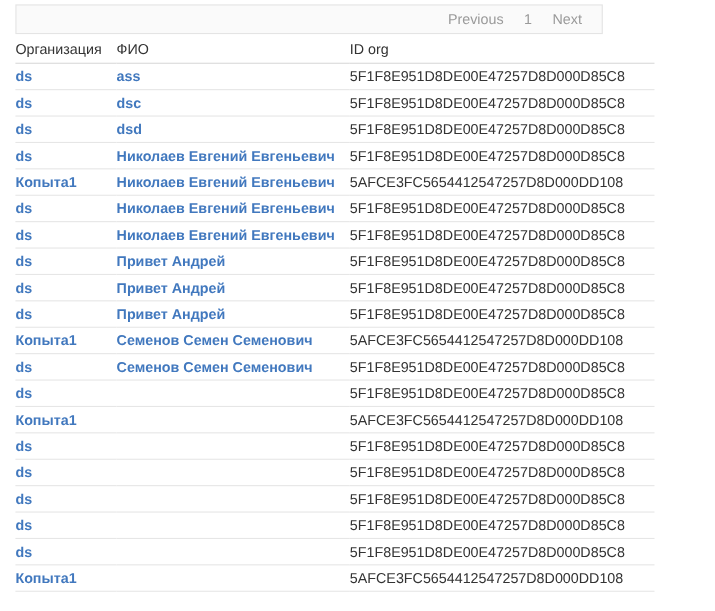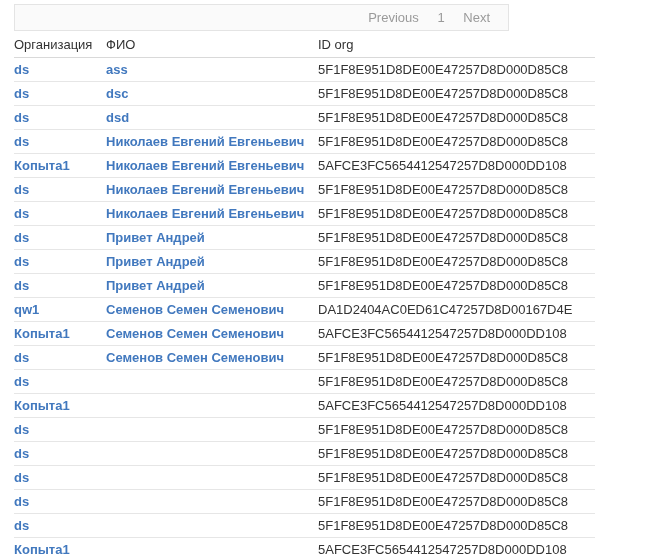--- a/index.html
+++ b/index.html
@@ -15,21 +15,21 @@
   *{box-sizing:border-box;}
   html,body{margin:0;padding:0;}
   body{
     width:650px;height:555px;overflow:hidden;background:#ffffff;
     font-family:"Liberation Sans", sans-serif;font-size:13px;color:#333;
   }
   .page{padding:4px 0 0 14px;}
 
   
   .pager{
-    width:495px;height:27px;
+    width:534px;height:27px;
     border:1px solid var(--pager-border);
     background:var(--pager-bg);
     text-align:right;line-height:25px;
     padding-right:18px;
     color:var(--pager-text);
   }
   .pager-item{margin-left:15px;cursor:pointer;white-space:nowrap;}
 
   
   table.data-table{
@@ -120,25 +120,20 @@
           <td><a class="link" href="#">ds</a></td>
           <td><a class="link" href="#">Привет Андрей</a></td>
           <td>5F1F8E951D8DE00E47257D8D000D85C8</td>
         </tr>
         <tr>
           <td><a class="link" href="#">ds</a></td>
           <td><a class="link" href="#">Привет Андрей</a></td>
           <td>5F1F8E951D8DE00E47257D8D000D85C8</td>
         </tr>
         <tr>
-          <td><a class="link" href="#">qw1</a></td>
-          <td><a class="link" href="#">Семенов Семен Семенович</a></td>
-          <td>DA1D2404AC0ED61C47257D8D00167D4E</td>
-        </tr>
-        <tr>
           <td><a class="link" href="#">Копыта1</a></td>
           <td><a class="link" href="#">Семенов Семен Семенович</a></td>
           <td>5AFCE3FC5654412547257D8D000DD108</td>
         </tr>
         <tr>
           <td><a class="link" href="#">ds</a></td>
           <td><a class="link" href="#">Семенов Семен Семенович</a></td>
           <td>5F1F8E951D8DE00E47257D8D000D85C8</td>
         </tr>
         <tr>

